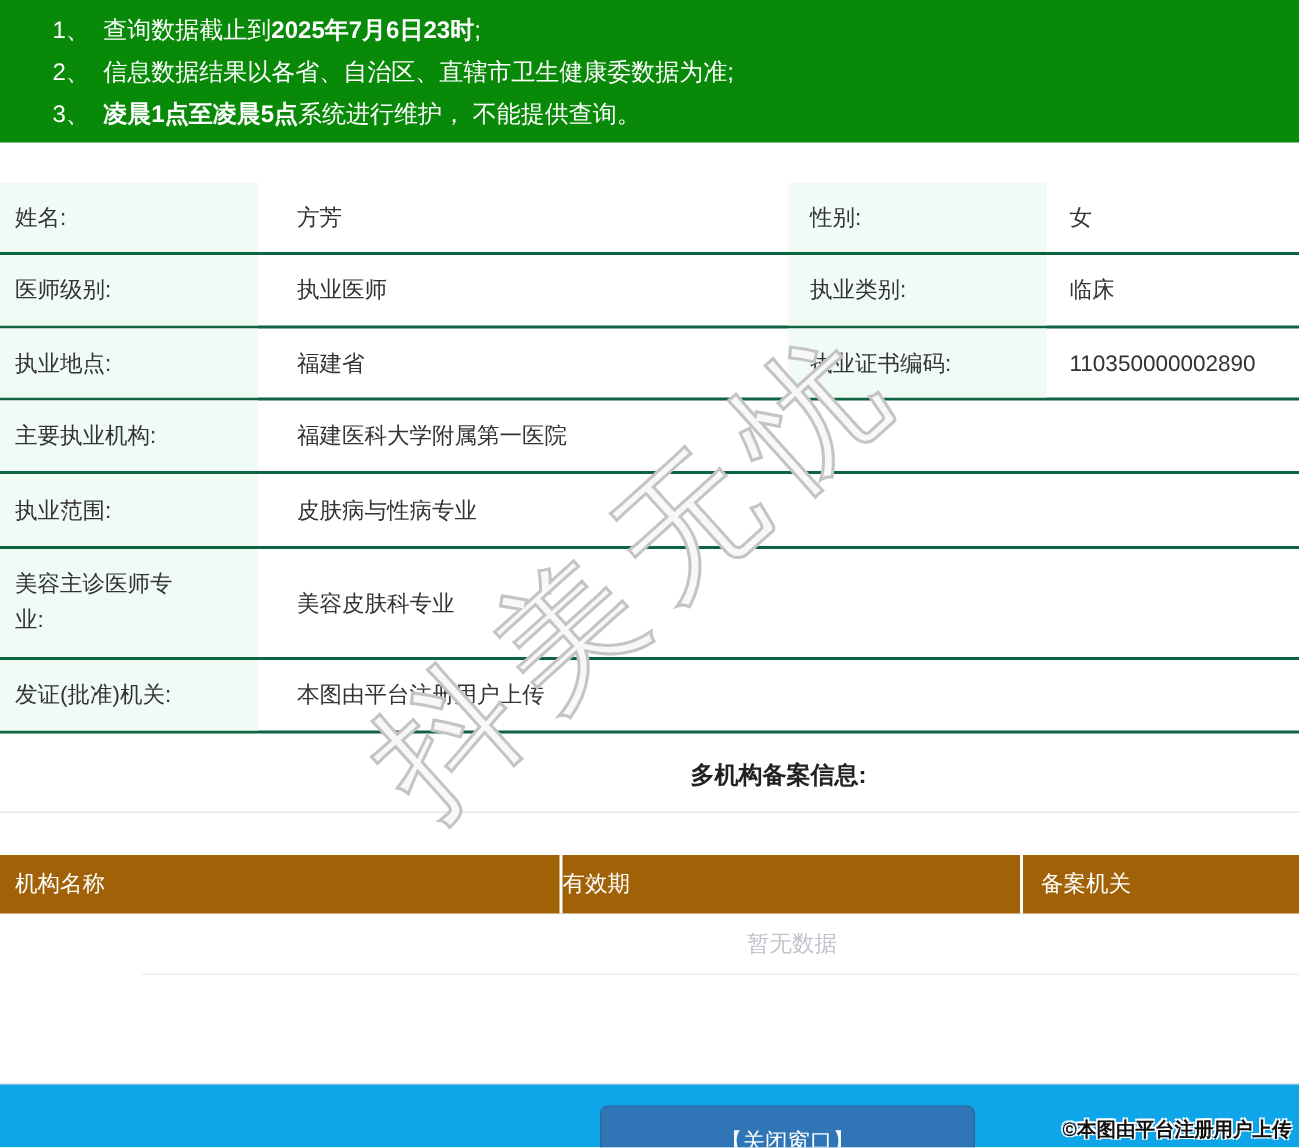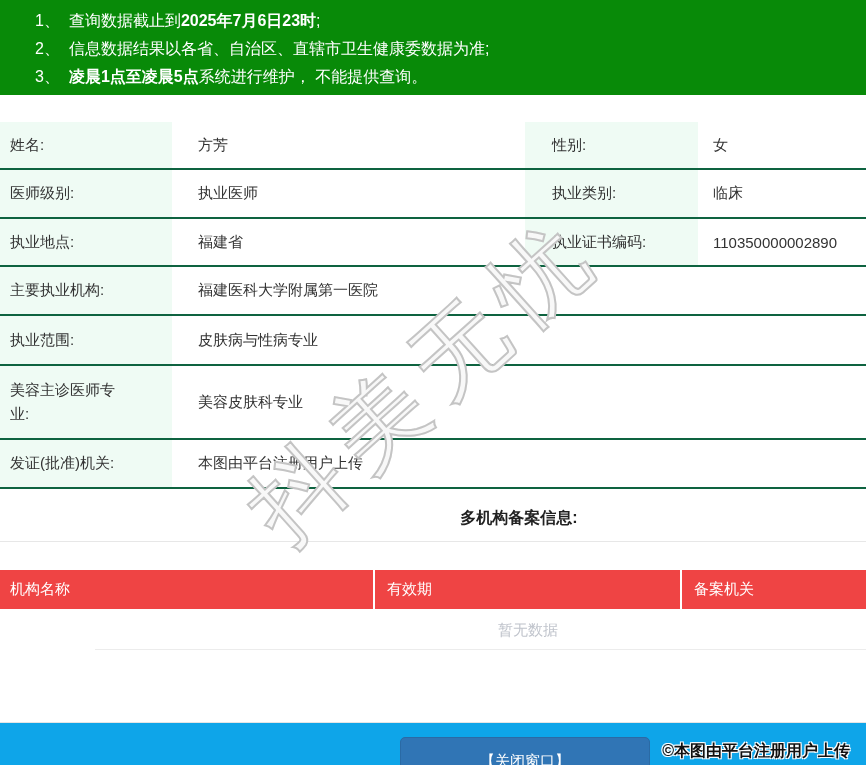--- a/index.html
+++ b/index.html
@@ -55,21 +55,21 @@
     width: 353px;
     padding-left: 26px;
   }
   .irow .vcell.grow { flex: 1; }
   .irow .lcell2 {
     width: 173px;
     align-self: stretch;
     display: flex;
     align-items: center;
     background: #EFFBF4;
-    padding-left: 27px;
+    padding-left: 15px;
   }
   .irow .vcell2 {
     flex: 1;
     padding-left: 15px;
   }
   .h48 { min-height: 48px; }
   .h49 { min-height: 49px; }
   .h50 { min-height: 50px; }
   .h74 { min-height: 74px; }
   .wrap-label span { display: inline-block; width: 112px; line-height: 24px; }
@@ -87,27 +87,27 @@
   }
   .divider1 {
     margin-top: 14px;
     border-top: 1px solid #e7e7e7;
     width: 866px;
   }
   .records-header {
     margin-top: 28px;
     display: flex;
     height: 39px;
-    background: #ef4444;
+    background: #a16207;
     color: #ffffff;
     font-size: 15px;
     align-items: center;
   }
   .records-header .col1 { width: 375px; padding-left: 10px; border-right: 2px solid #ffffff; align-self: stretch; display:flex; align-items:center; }
-  .records-header .col2 { width: 307px; padding-left: 12px; border-right: 2px solid #ffffff; align-self: stretch; display:flex; align-items:center; }
+  .records-header .col2 { width: 307px; padding-left: 0; border-right: 2px solid #ffffff; align-self: stretch; display:flex; align-items:center; }
   .records-header .col3 { flex: 1; padding-left: 12px; align-self: stretch; display:flex; align-items:center; }
   .empty-row {
     height: 41px;
     line-height: 41px;
     text-align: center;
     transform: translateX(95px);
     color: #c0c4cc;
     font-size: 15px;
     border-bottom: 1px solid #ececec;
     width: 866px;
@@ -134,23 +134,23 @@
     border-radius: 5px;
     color: #ffffff;
     font-size: 15px;
     font-family: "Liberation Sans", "DejaVu Sans", sans-serif;
     text-align: center;
     padding-top: 8px;
     cursor: pointer;
   }
   .copyright {
     position: absolute;
-    right: 16px;
+    right: 5px;
     bottom: 3px;
-    font-size: 16px;
+    font-size: 13px;
     font-weight: 700;
     color: #111111;
     text-shadow: -1px -1px 0 #fff, 1px -1px 0 #fff, -1px 1px 0 #fff, 1px 1px 0 #fff;
   }
 
   
   .watermark {
     position: absolute;
     left: 425px;
     top: 380px;

